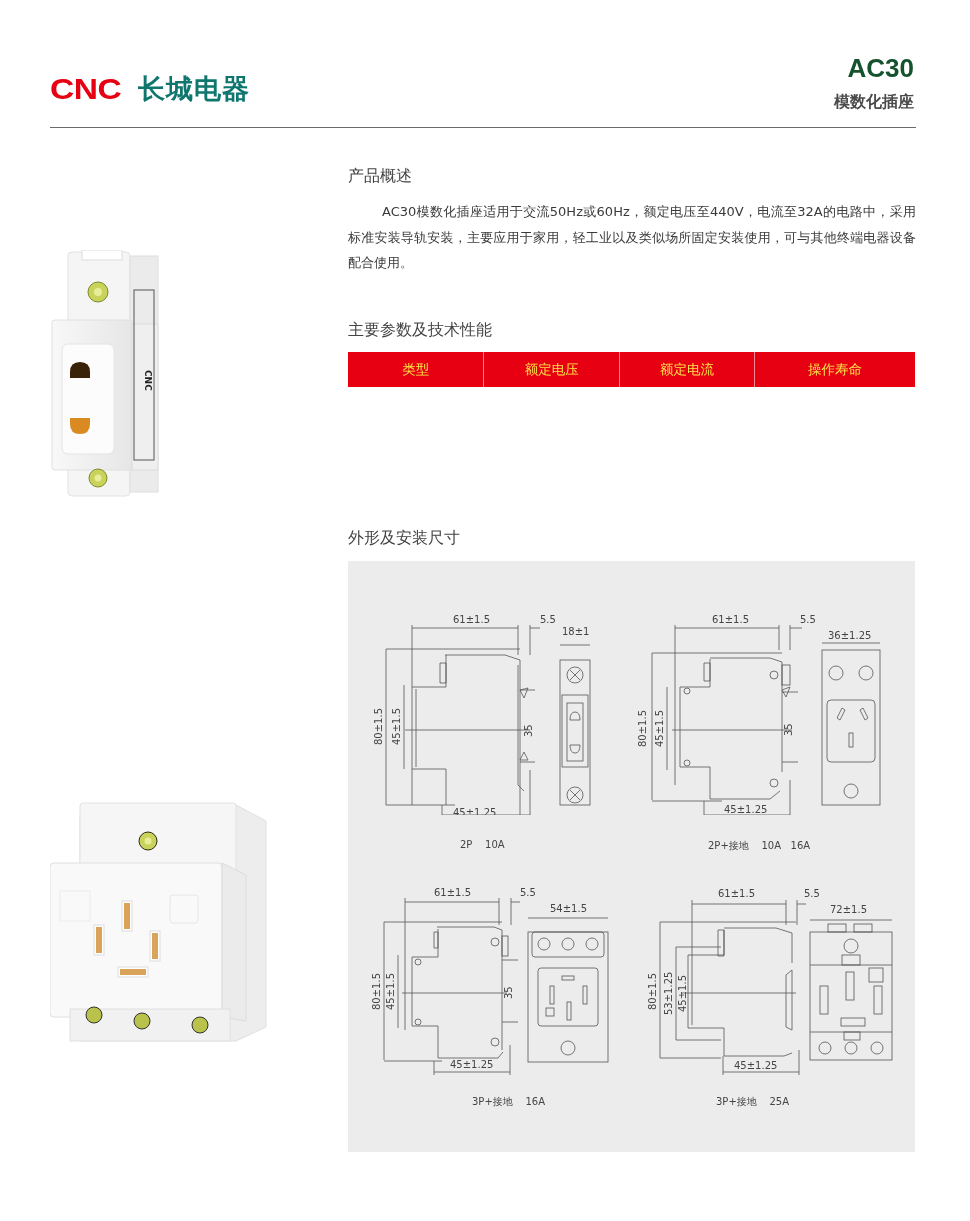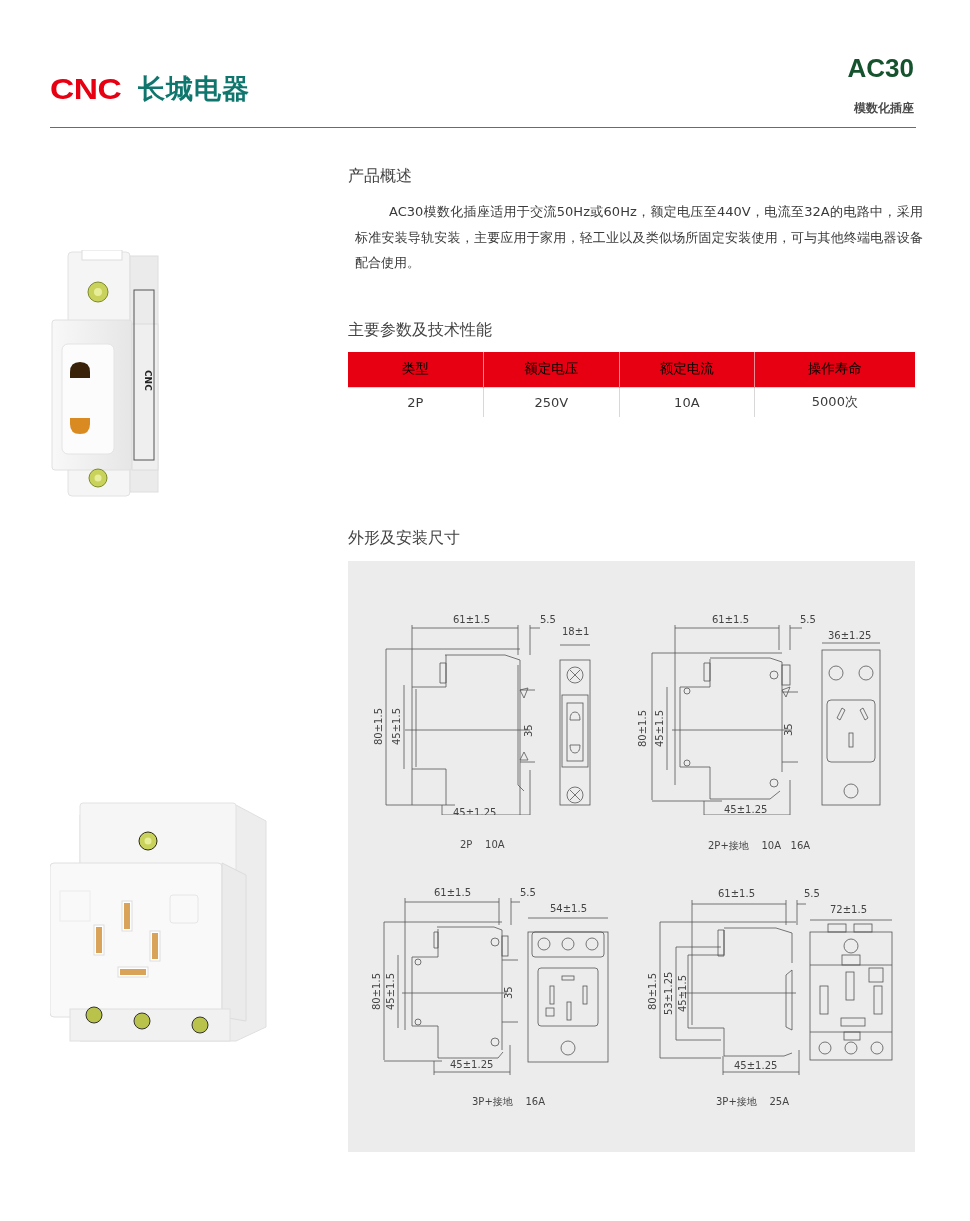--- a/index.html
+++ b/index.html
@@ -5,30 +5,30 @@
   * { box-sizing: border-box; margin: 0; padding: 0; }
   html, body { width: 970px; height: 1221px; background: #ffffff; overflow: hidden; }
   body { position: relative; font-family: "DejaVu Sans", "Liberation Sans", sans-serif; color: #333; }
 
   .logo { position: absolute; left: 50px; top: 74px; height: 30px; display: flex; align-items: center; }
   .logo-cnc { font-family: "Liberation Sans", sans-serif; font-weight: 700; font-size: 30px; color: #e60012; letter-spacing: -0.5px; line-height: 30px; transform: scaleX(1.12); transform-origin: left center; display: inline-block; width: 88px; }
   .logo-cn { font-family: "DejaVu Sans", sans-serif; font-weight: 700; font-size: 27px; color: #0f766e; letter-spacing: 1px; line-height: 30px; }
 
   .model { position: absolute; right: 56px; top: 57px; text-align: right; }
   .model-code { font-family: Liberation Sans, sans-serif; font-weight: 700; font-size: 26px; color: #14532d; line-height: 22px; }
-  .model-name { font-family: "DejaVu Sans", sans-serif; font-weight: 700; font-size: 12px; color: #4a4a4a; line-height: 24px; margin-top: 17px; }
+  .model-name { font-family: "DejaVu Sans", sans-serif; font-weight: 700; font-size: 16px; color: #4a4a4a; line-height: 24px; margin-top: 11px; }
 
   .header-rule { position: absolute; left: 50px; top: 127px; width: 866px; height: 1px; background: #6b6b6b; }
 
   .section-title { position: absolute; left: 348px; font-size: 16px; color: #444; line-height: 20px; }
 
-  .desc { position: absolute; left: 348px; top: 199px; width: 568px; font-size: 13px; line-height: 25.5px; color: #3a3a3a; text-indent: 34px; text-align: justify; margin-left: 7px; }
+  .desc { position: absolute; left: 348px; top: 199px; width: 568px; font-size: 13px; line-height: 25.5px; color: #3a3a3a; text-indent: 34px; text-align: justify; }
 
   .spec-table { position: absolute; left: 348px; top: 352px; width: 567px; border-collapse: collapse; font-size: 13px; color: #3a3a3a; }
-  .spec-table th { background: #e60012; color: #000000; font-weight: 400; height: 35px; border-left: 1px solid #f28a93; text-align: center; font-size: 13.5px; }
+  .spec-table th { background: #e60012; color: #fde047; font-weight: 400; height: 35px; border-left: 1px solid #f28a93; text-align: center; font-size: 13.5px; }
   .spec-table th:first-child { border-left: none; }
   .spec-table td { height: 30px; text-align: center; border-left: 1px solid #d8d8d8; border-top: 1px solid #d8d8d8; }
   .spec-table td:first-child { border-left: none; }
   .spec-table tr.alt td { background: #eeeeee; }
   .spec-table tr.last td { border-bottom: 1px solid #555; }
 
   .dim-panel { position: absolute; left: 348px; top: 561px; width: 567px; height: 591px; background: #ececec; }
   .drawing { position: absolute; }
   .drawing svg { display: block; }
   .caption { position: absolute; font-size: 10px; color: #444; white-space: pre; }
@@ -105,26 +105,20 @@
 <table class="spec-table">
   <thead>
     <tr>
       <th style="width:142px">类型</th>
       <th style="width:142px">额定电压</th>
       <th style="width:141px">额定电流</th>
       <th style="width:168px">操作寿命</th>
     </tr>
   </thead>
   <tbody>
-    <tr>
-      <td>2P</td>
-      <td>250V</td>
-      <td>10A</td>
-      <td>5000次</td>
-    </tr>
   </tbody>
 </table>
 
 <div class="section-title" style="top:528px;">外形及安装尺寸</div>
 <div class="dim-panel"></div>
 
 <div class="drawing" style="left:360px;top:605px;">
   <svg width="240" height="210" viewBox="0 0 240 210" fill="none" stroke="#555" stroke-width="0.8" font-family="DejaVu Sans, sans-serif">
     <line x1="52" y1="20" x2="52" y2="200"></line>
     <line x1="158" y1="20" x2="158" y2="50"></line>

